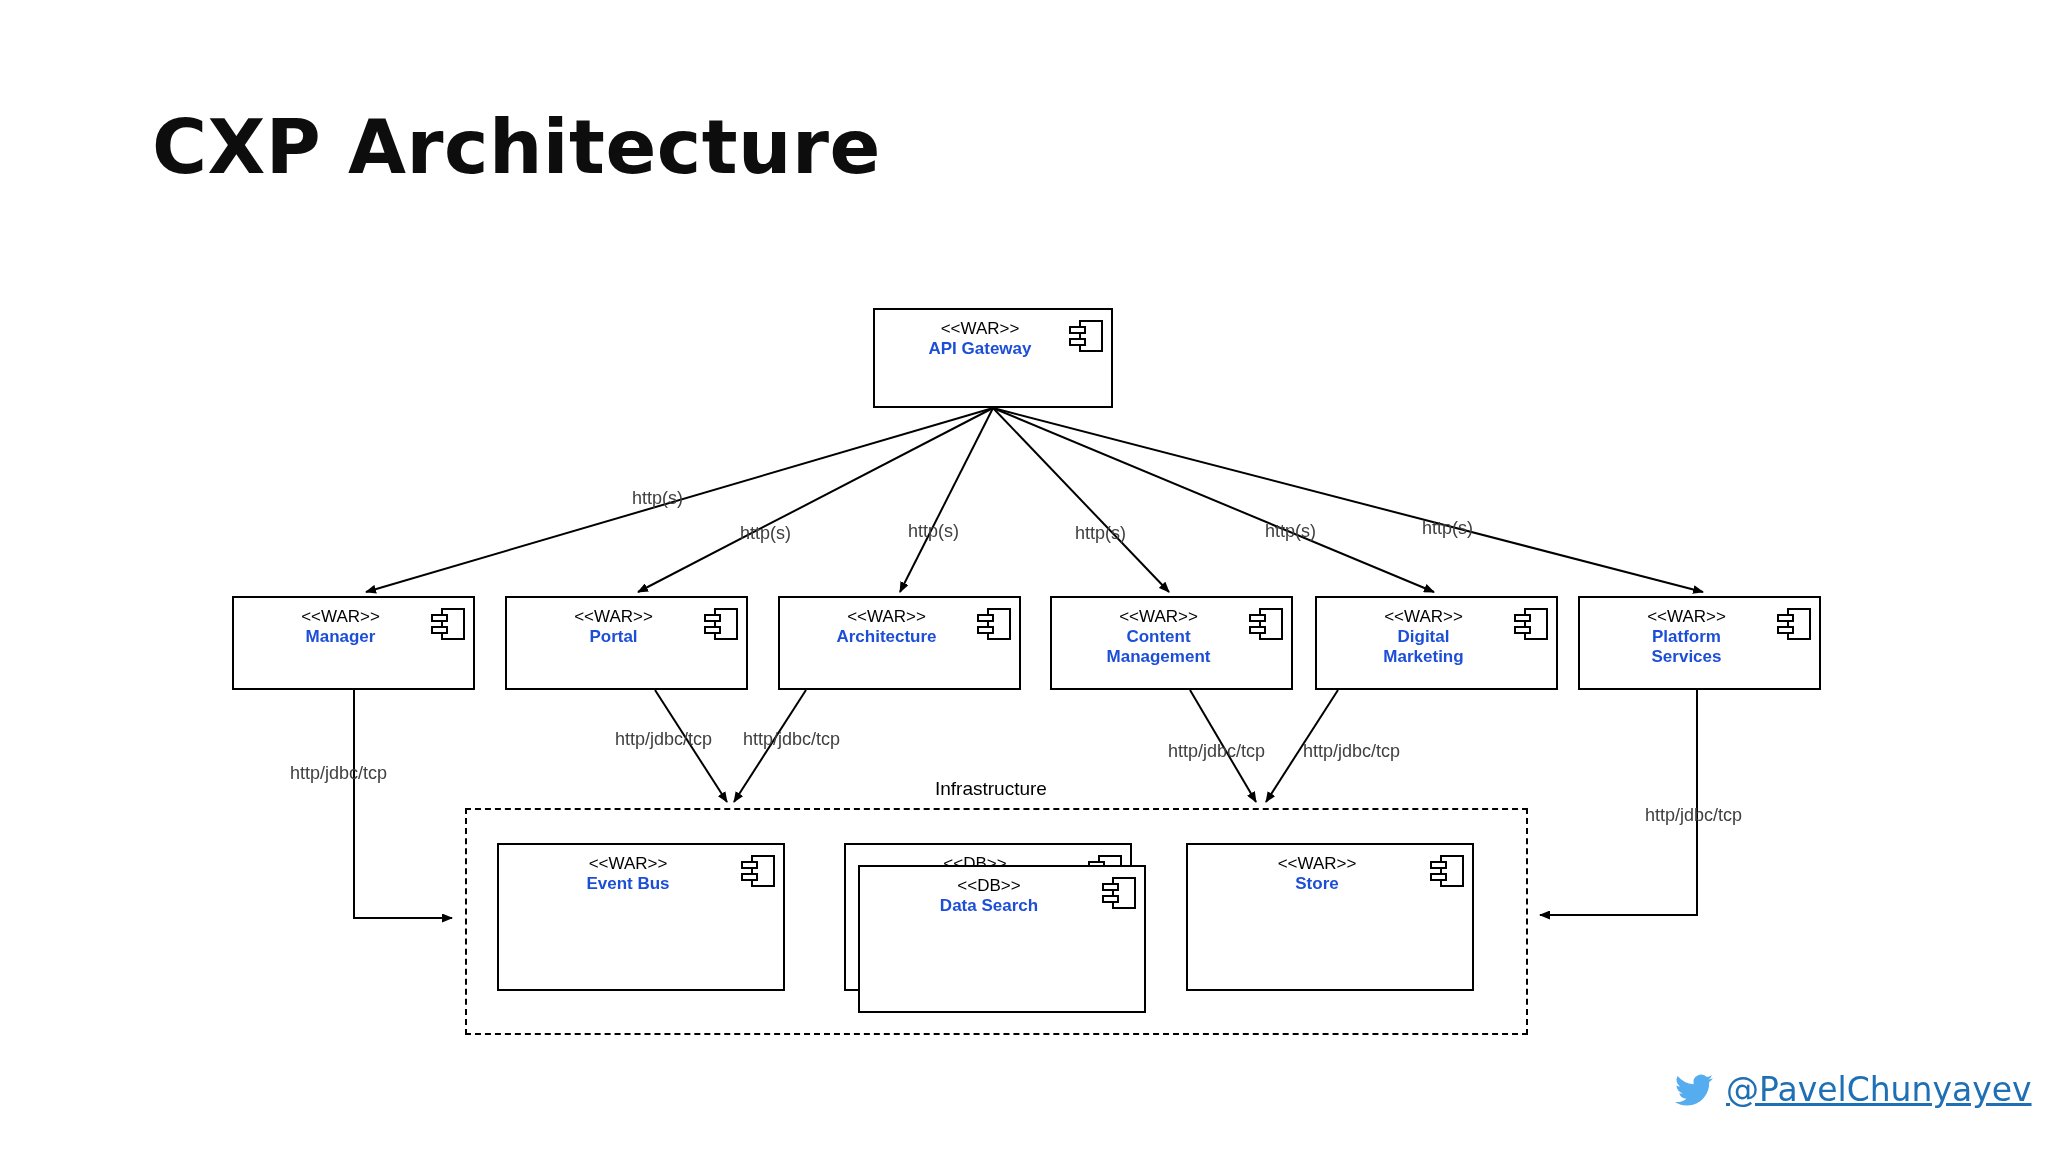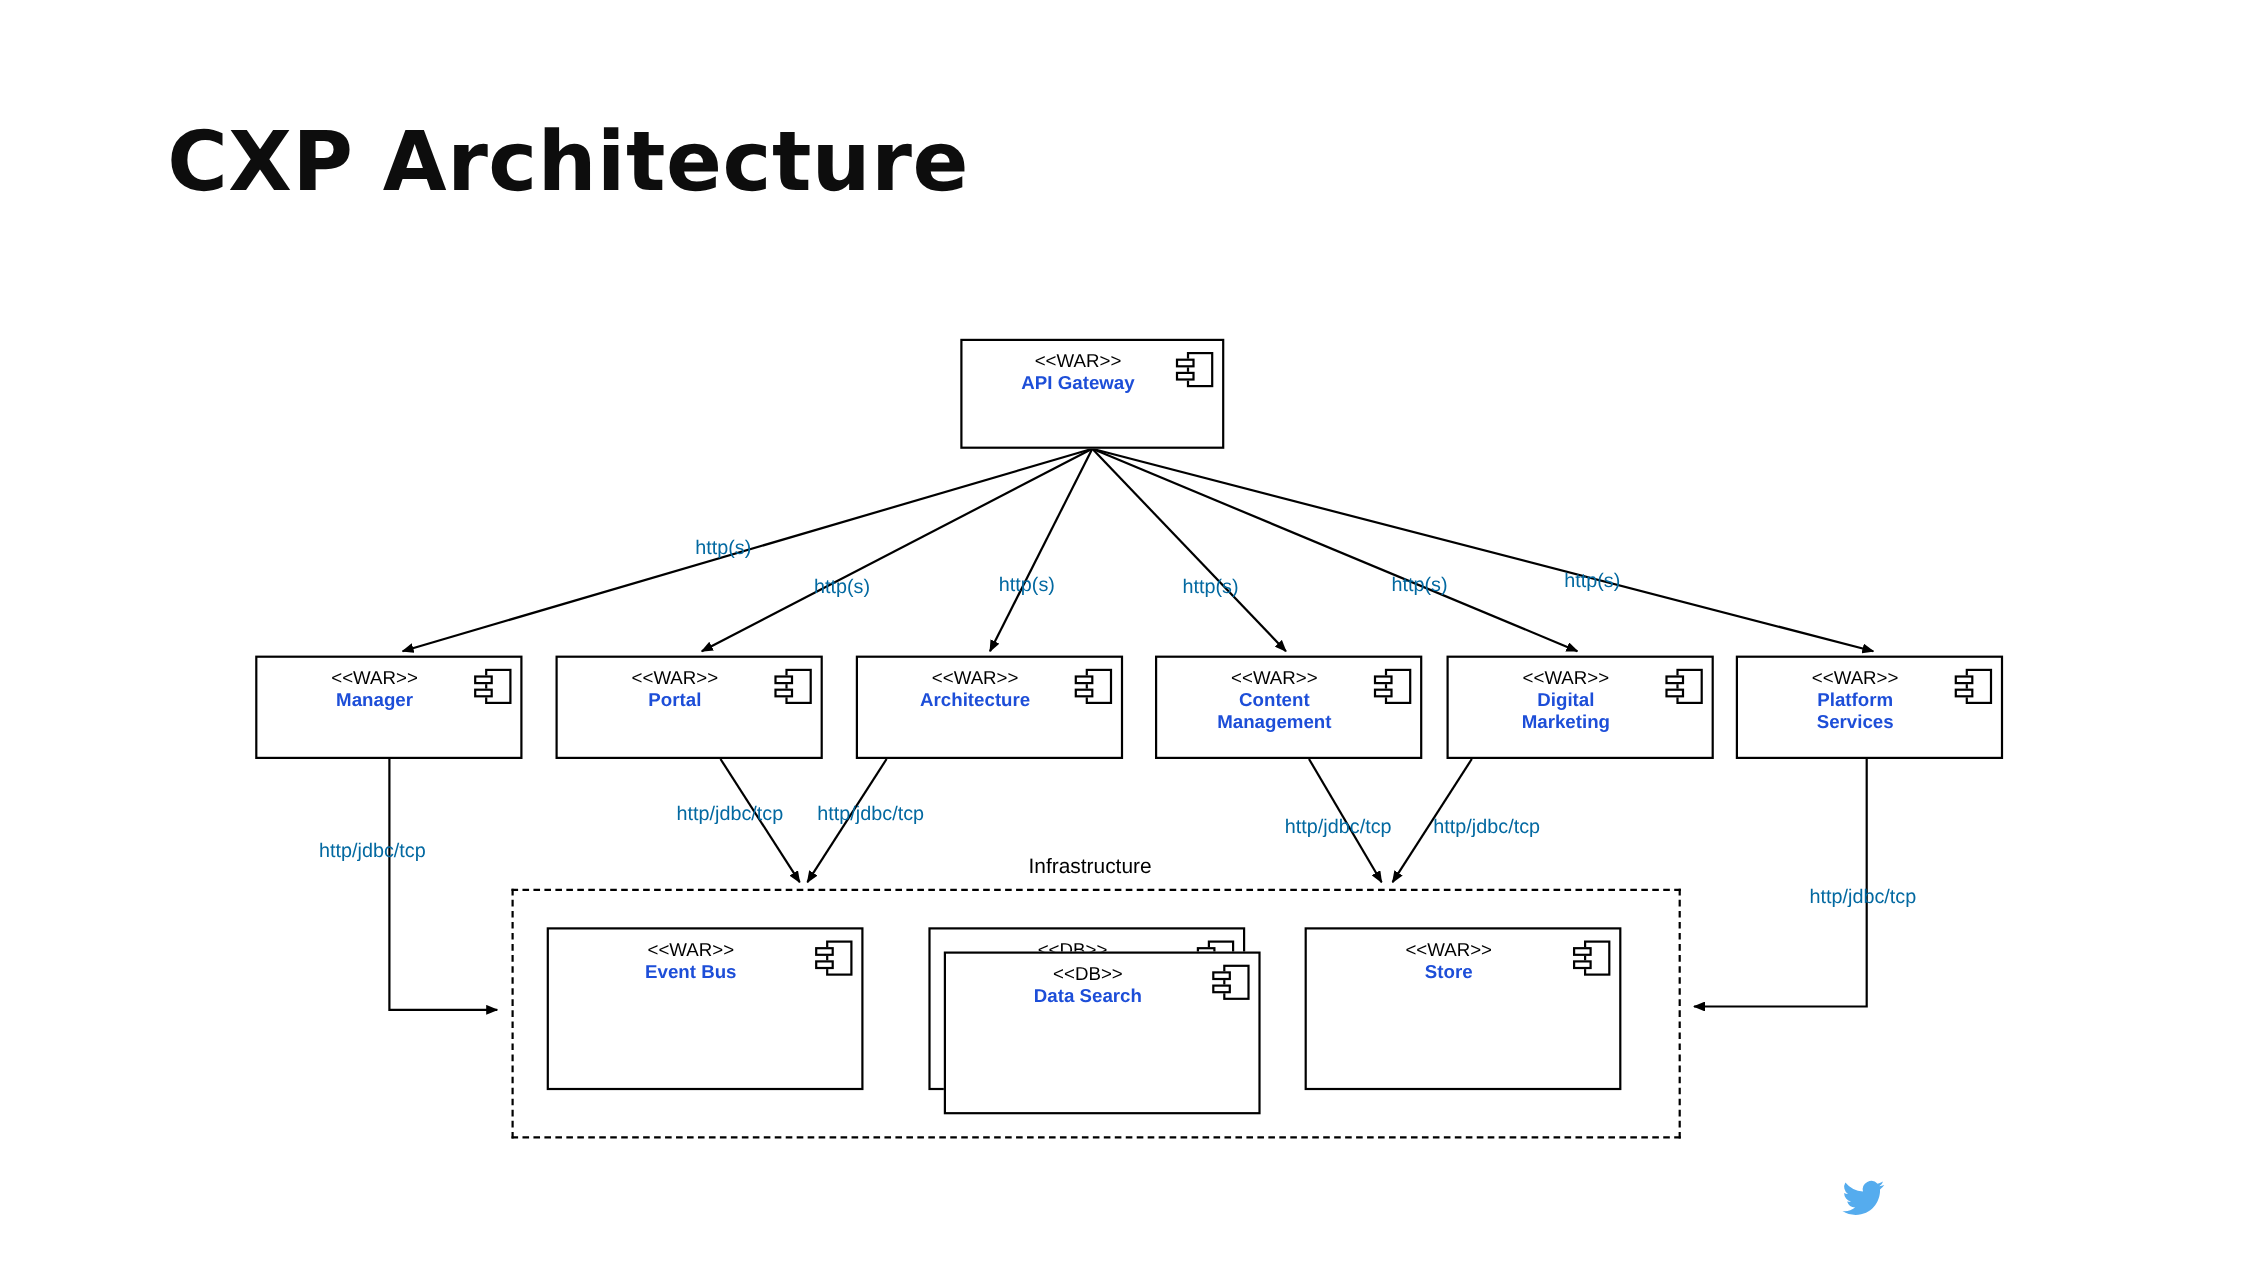--- a/index.html
+++ b/index.html
@@ -121,21 +121,21 @@
     position: absolute;
     font-size: 19px;
     color: #000;
     white-space: nowrap;
   }
 
   
   .elabel {
     position: absolute;
     font-size: 18px;
-    color: #0369a1;
+    color: #404040;
     white-space: nowrap;
     background: transparent;
   }
 
   
   #twitter-footer {
     position: absolute;
     left: 1672px;
     top: 1070px;
     display: flex;
@@ -352,13 +352,14 @@
 
 <div id="twitter-footer">
   <svg id="twitter-bird" viewBox="0 0 24 24" xmlns="http://www.w3.org/2000/svg">
     <path fill="#55ACEE" d="M23.95 4.57a10 10 0 0 1-2.82.77 4.96 4.96 0 0 0 2.16-2.72
        9.9 9.9 0 0 1-3.13 1.19 4.92 4.92 0 0 0-8.38 4.48A13.97 13.97 0 0 1 1.64 3.16
        a4.92 4.92 0 0 0 1.52 6.57 4.9 4.9 0 0 1-2.23-.61v.06a4.92 4.92 0 0 0 3.95 4.83
        4.96 4.96 0 0 1-2.22.08 4.93 4.93 0 0 0 4.6 3.42A9.88 9.88 0 0 1 0 19.54
        a13.94 13.94 0 0 0 7.55 2.21c9.06 0 14.01-7.5 14.01-14.01 0-.21 0-.42-.02-.63
        a10 10 0 0 0 2.46-2.54z"></path>
   </svg>
+  <span id="twitter-handle">@PavelChunyayev</span>
 </div>
 
 </body></html>

